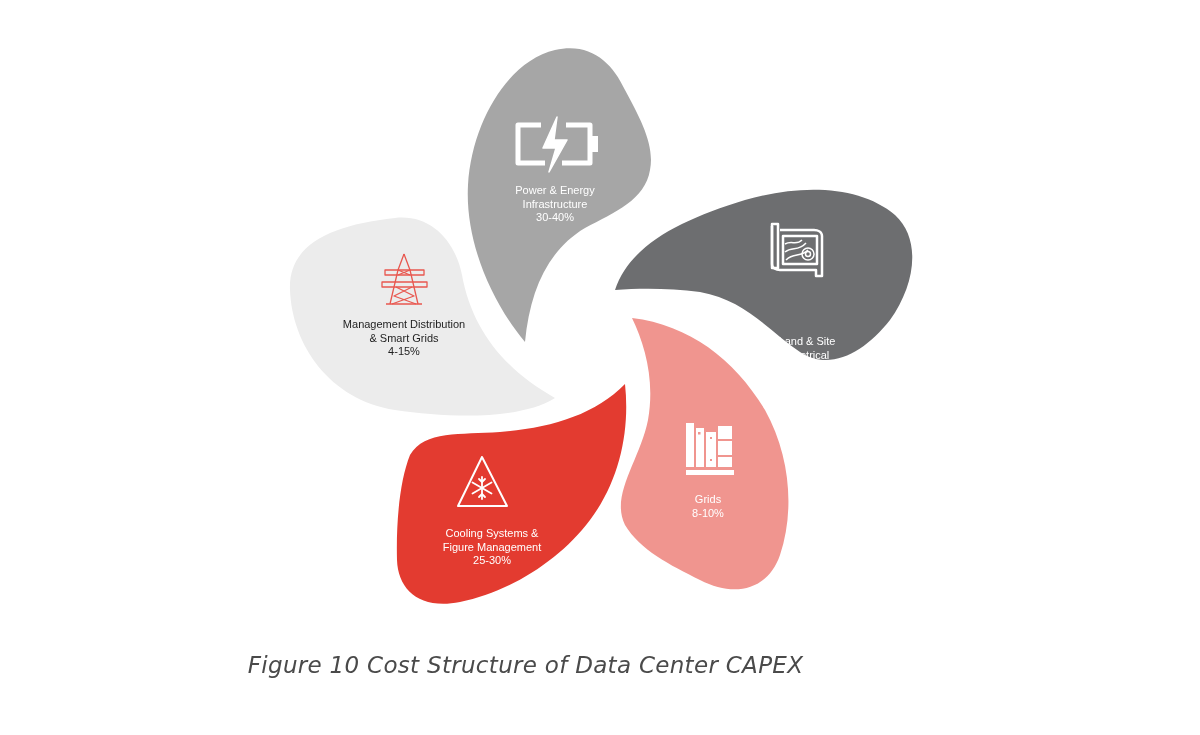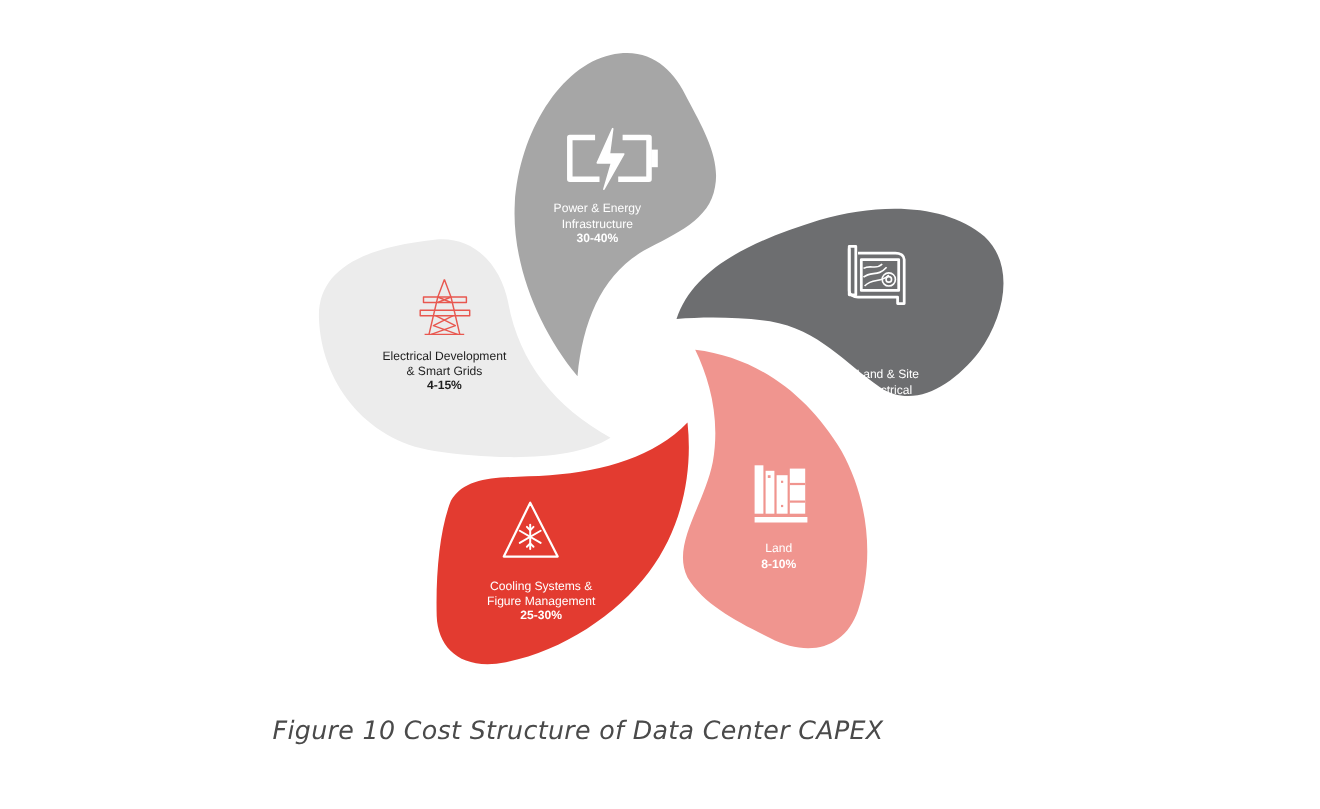--- a/index.html
+++ b/index.html
@@ -24,21 +24,21 @@
     .petal-label {
       position: absolute;
       text-align: center;
       font-size: 11px;
       line-height: 13.5px;
       transform: translateX(-50%);
       white-space: nowrap;
     }
     .petal-label .pct {
       display: block;
-      font-weight: bold;
+      font-weight: normal;
     }
     .petal-label .name {
       display: block;
     }
     .light { color: #ffffff; }
     .dark { color: #1e1e1e; }
     .caption {
       position: absolute;
       left: 0;
       width: 1051px;
@@ -141,42 +141,42 @@
     <rect x="718" y="426" width="14" height="41"></rect>
     <rect x="686" y="470" width="48" height="5"></rect>
     <rect x="698" y="432" width="2.5" height="2.5" fill="#f0958f"></rect>
     <rect x="710" y="437" width="2" height="2" fill="#f0958f"></rect>
     <rect x="710" y="459" width="2" height="2" fill="#f0958f"></rect>
     <rect x="718" y="439" width="14" height="2" fill="#f0958f"></rect>
     <rect x="718" y="455" width="14" height="2" fill="#f0958f"></rect>
   </g>
 </svg>
 
-<div class="petal-label light" style="left:543px; top:184px;">
+<div class="petal-label light" style="left:555px; top:184px;">
   <span class="name">Power &amp; Energy</span>
   <span class="name">Infrastructure</span>
   <span class="pct">30-40%</span>
 </div>
 
 <div class="petal-label light" style="left:807px; top:287px;margin-top:48px;">
   <span class="name">Land &amp; Site</span>
   <span class="name">Electrical</span>
   <span class="pct">5 -15%</span>
 </div>
 
 <div class="petal-label light" style="left:708px; top:493px;">
-  <span class="name">Land</span>
+  <span class="name">Grids</span>
   <span class="pct">8-10%</span>
 </div>
 
 <div class="petal-label light" style="left:492px; top:527px;">
   <span class="name">Cooling Systems &amp;</span>
   <span class="name">Figure Management</span>
   <span class="pct">25-30%</span>
 </div>
 
 <div class="petal-label dark" style="left:404px; top:318px;">
-  <span class="name">Electrical Development</span>
+  <span class="name">Management Distribution</span>
   <span class="name">&amp; Smart Grids</span>
   <span class="pct">4-15%</span>
 </div>
 
 <div class="caption">Figure 10 Cost Structure of Data Center CAPEX</div>
 
 </body></html>

